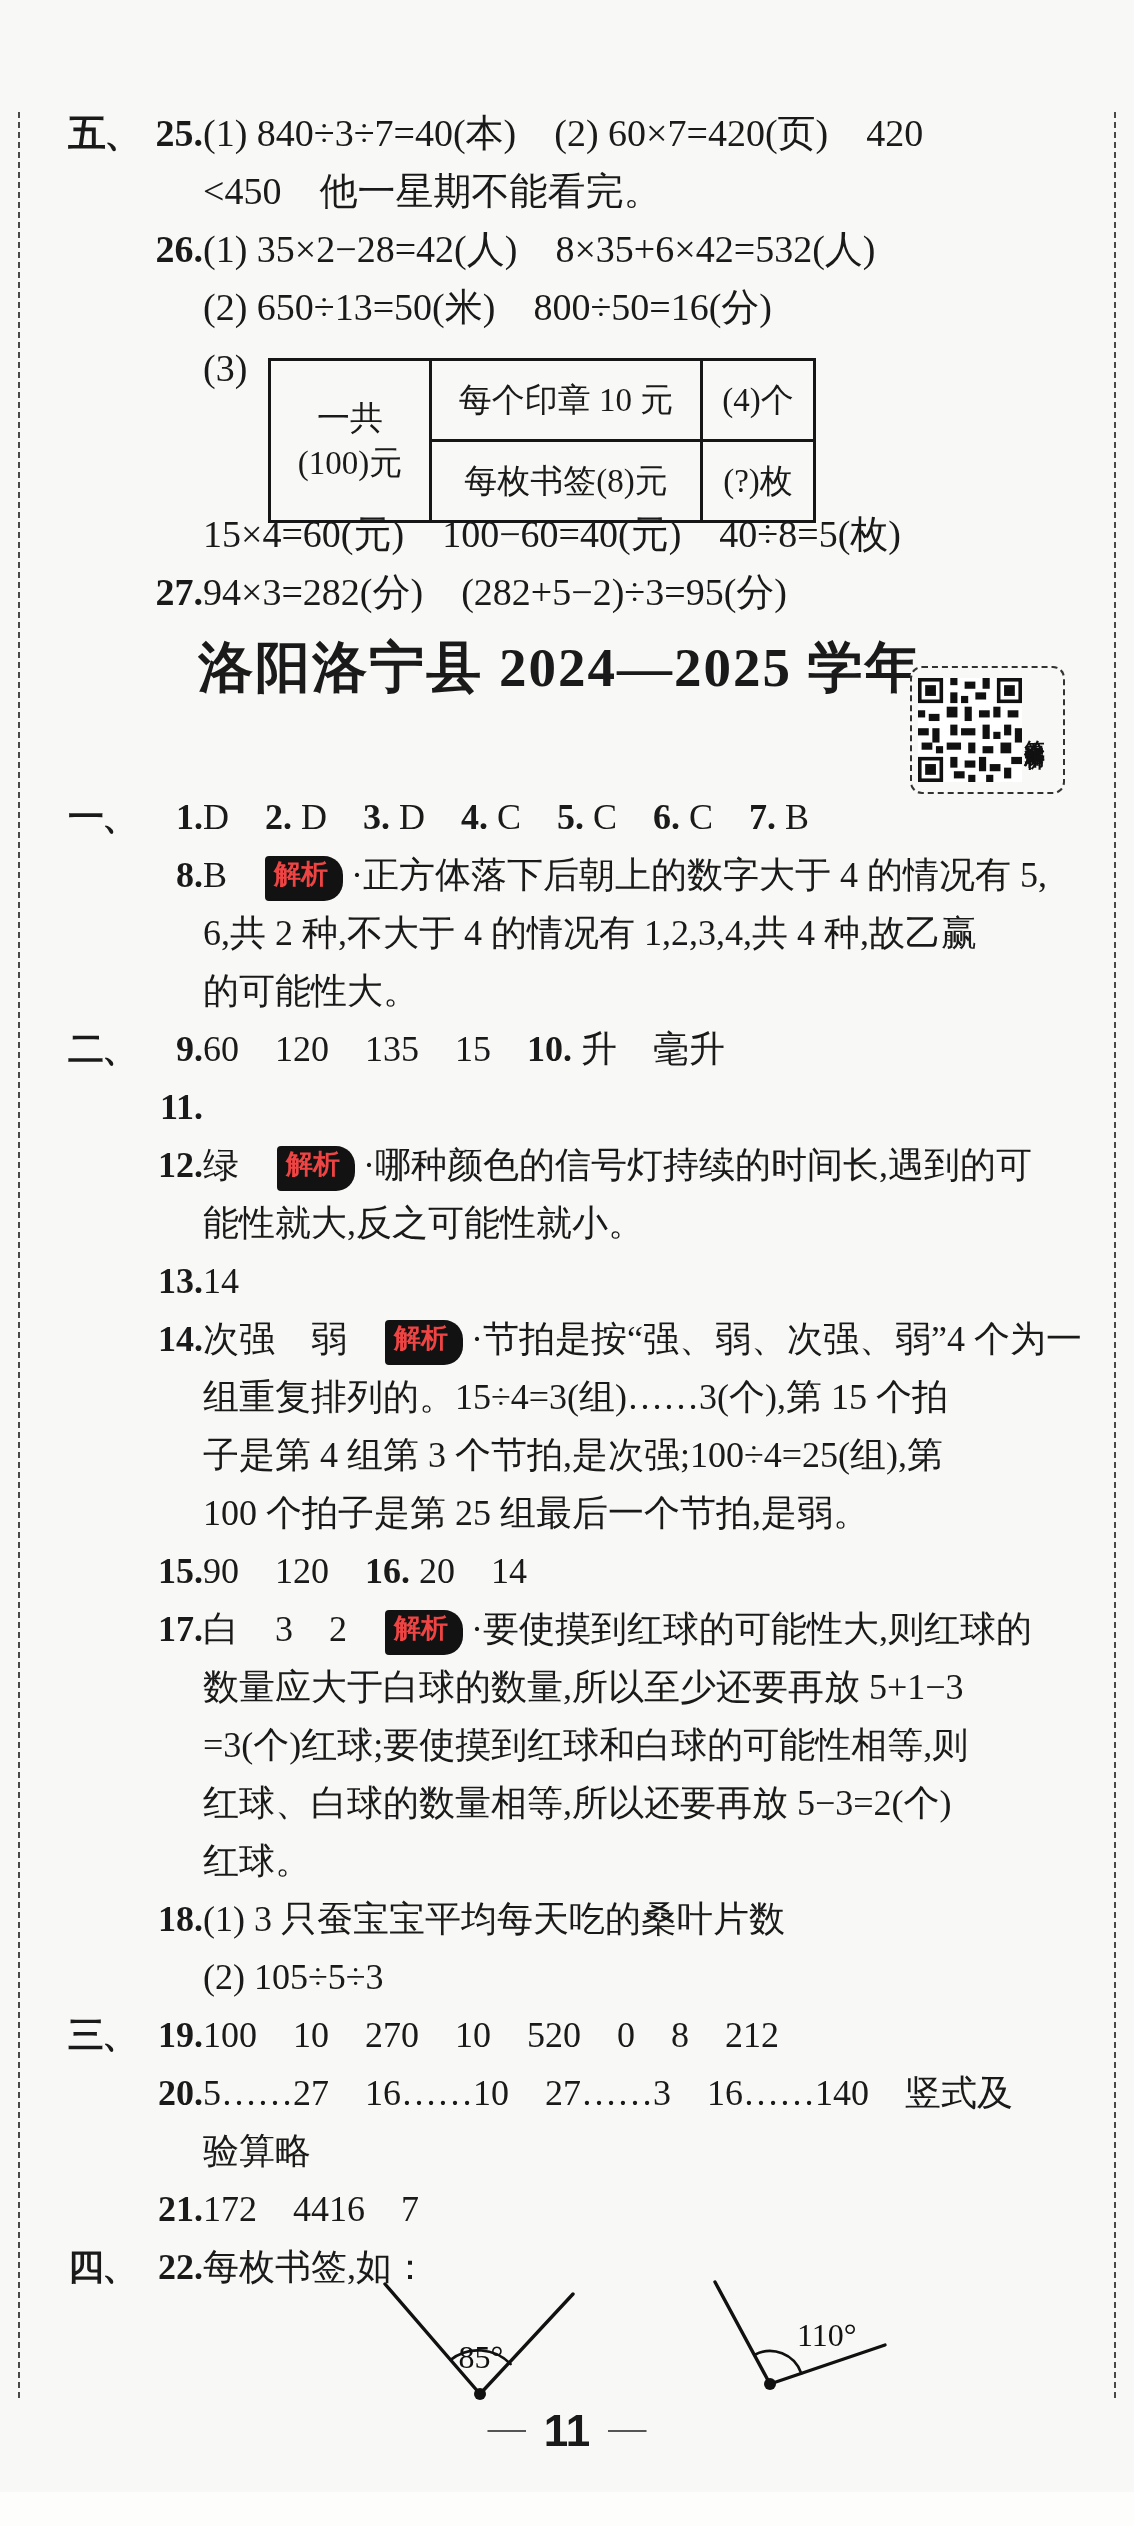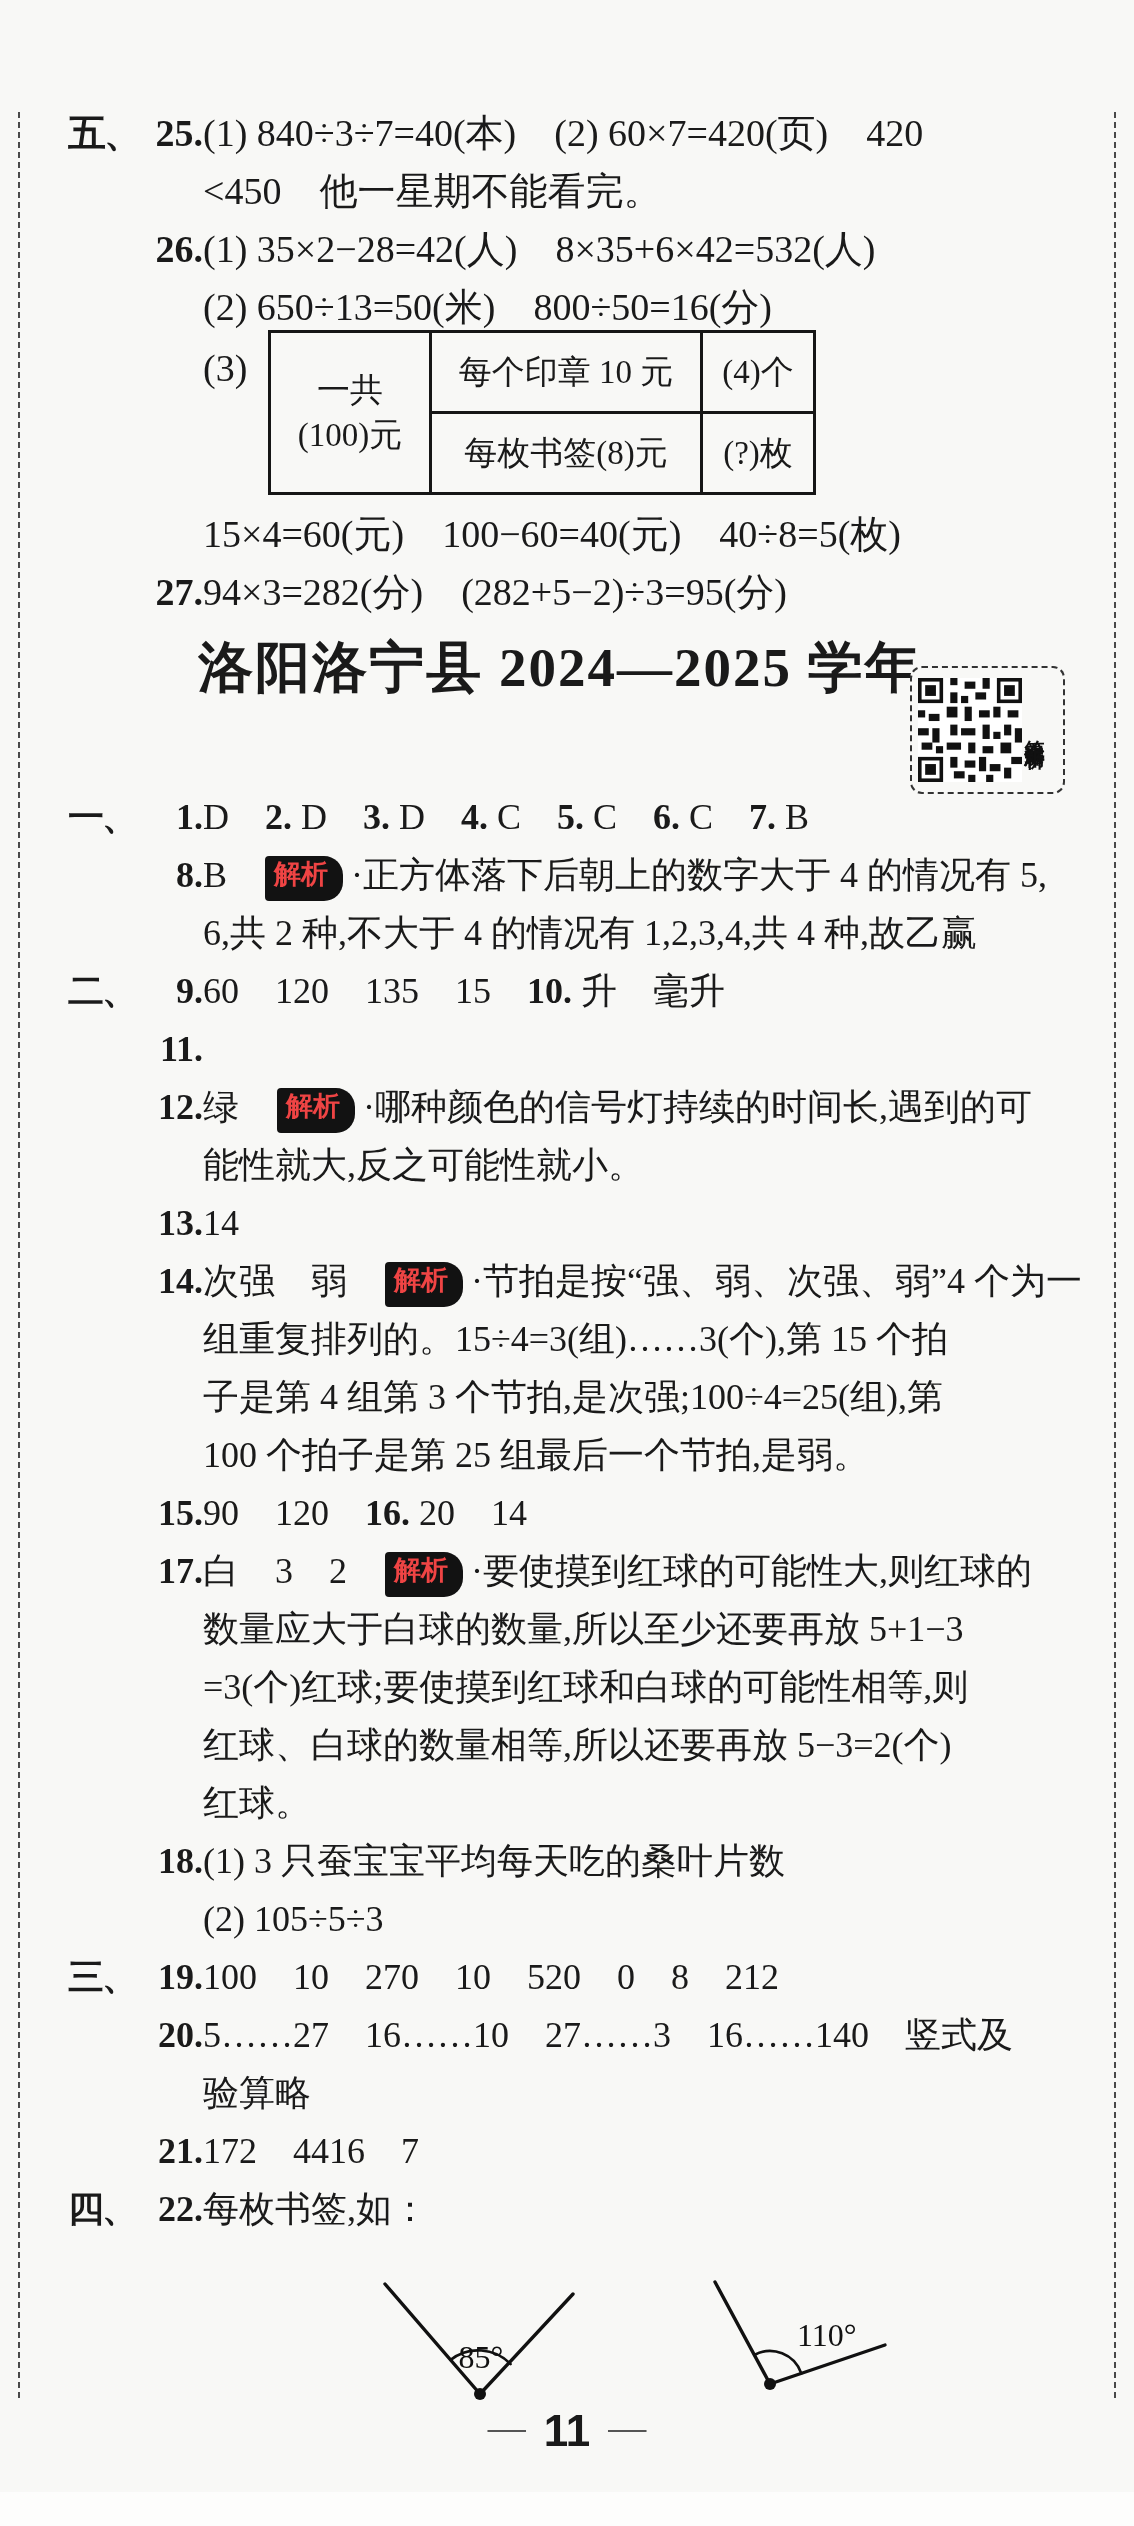--- a/index.html
+++ b/index.html
@@ -19,21 +19,21 @@
   .body{flex:1;}
   .nb{font-weight:bold;}
   .hint{
     display:inline-block; background:#121212; color:#ef4444;
     font:bold 27px/37px "Liberation Sans","DejaVu Sans",sans-serif;
     padding:0 15px 8px 9px; border-radius:4px 19px 19px 4px;
     margin:0 8px 0 2px; vertical-align:4px;
   }
 
   .tbl-label{position:absolute; left:203px; top:346px; font-size:38px;}
-  table.ans-table{position:absolute; left:268px; top:330px; border-collapse:collapse;}
+  table.ans-table{position:absolute; left:268px; top:358px; border-collapse:collapse;}
   table.ans-table td{
     border:3px solid #161616; text-align:center; vertical-align:middle;
     font-size:33px; padding:0;
   }
   td.c1{width:158px;} td.c2{width:268px;} td.c3{width:110px;}
   tr.r{height:81px;}
 
   .title{position:absolute; left:60px; width:1000px; text-align:center;
     font-size:55px; font-weight:bold; letter-spacing:2px; line-height:60px;}
   .title1{top:638px;} .title2{top:704px;}
@@ -189,20 +189,25 @@
         <span class="marker"></span>
         <span class="qnum">8.</span>
         <span class="body"><span>B　</span><span class="hint">解析</span><span>·正方体落下后朝上的数字大于 4 的情况有 5,</span></span>
       </div>
       <div class="line">
         <span class="marker"></span>
         <span class="qnum"></span>
         <span class="body"><span>6,共 2 种,不大于 4 的情况有 1,2,3,4,共 4 种,故乙赢</span></span>
       </div>
       <div class="line">
+        <span class="marker"></span>
+        <span class="qnum"></span>
+        <span class="body"><span>的可能性大。</span></span>
+      </div>
+      <div class="line">
         <span class="marker">二、</span>
         <span class="qnum">9.</span>
         <span class="body"><span>60　120　135　15　</span><span class="nb">10.</span><span> 升　毫升</span></span>
       </div>
       <div class="line">
         <span class="marker"></span>
         <span class="qnum">11.</span>
       </div>
       <div class="line">
         <span class="marker"></span>

